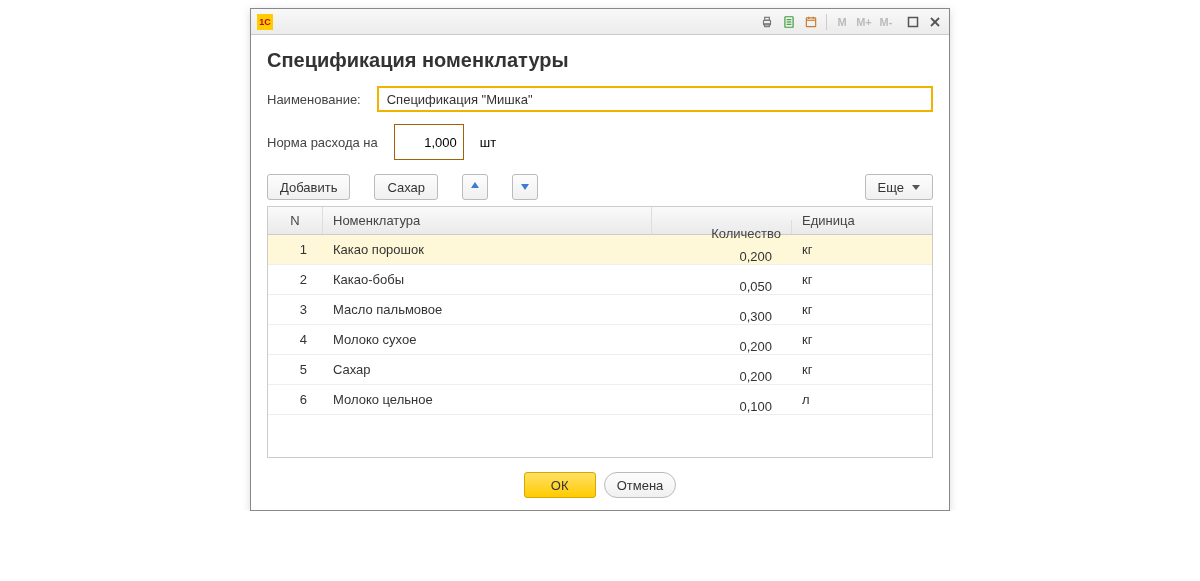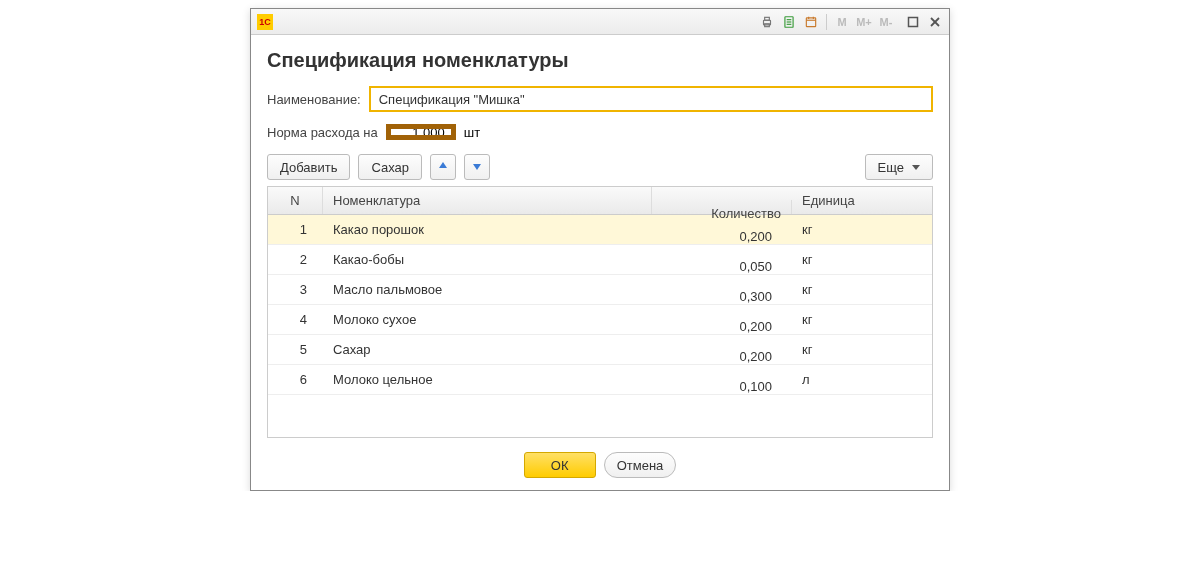--- a/index.html
+++ b/index.html
@@ -56,44 +56,44 @@
     .win-btn {
       width: 20px; height: 18px;
       display: flex; align-items: center; justify-content: center;
       color: #555;
     }
     .win-btn svg { width: 12px; height: 12px; }
 
     .content { padding: 14px 16px 12px 16px; }
     .page-title { font-size: 20px; color: #333; margin-bottom: 14px; font-weight: bold; }
 
-    .field-row { display: flex; align-items: center; margin-bottom: 12px; gap: 8px; }
+    .field-row { display: flex; align-items: center; margin-bottom: 12px; gap: 16px; }
     .field-label { color: #444; }
     .text-input {
       flex: 1;
       height: 26px;
       border: 2px solid #f0b400;
       background: #fff;
       padding: 0 8px;
       font-size: 13px;
       color: #333;
     }
     .num-input {
       width: 70px;
-      height: 16px;
-      border: 5px solid #a16207;
+      height: 36px;
+      border: 1px solid #a16207;
       text-align: right;
       padding: 0 6px;
       font-size: 13px;
     }
 
     .toolbar {
       display: flex;
       align-items: flex-end;
-      gap: 8px;
+      gap: 24px;
       margin-bottom: 6px;
       margin-top: 14px;
     }
     .btn {
       height: 26px;
       border: 1px solid #bbb;
       border-radius: 3px;
       background: linear-gradient(#fdfdfd, #f0f0f0);
       padding: 0 12px;
       font-size: 13px;

